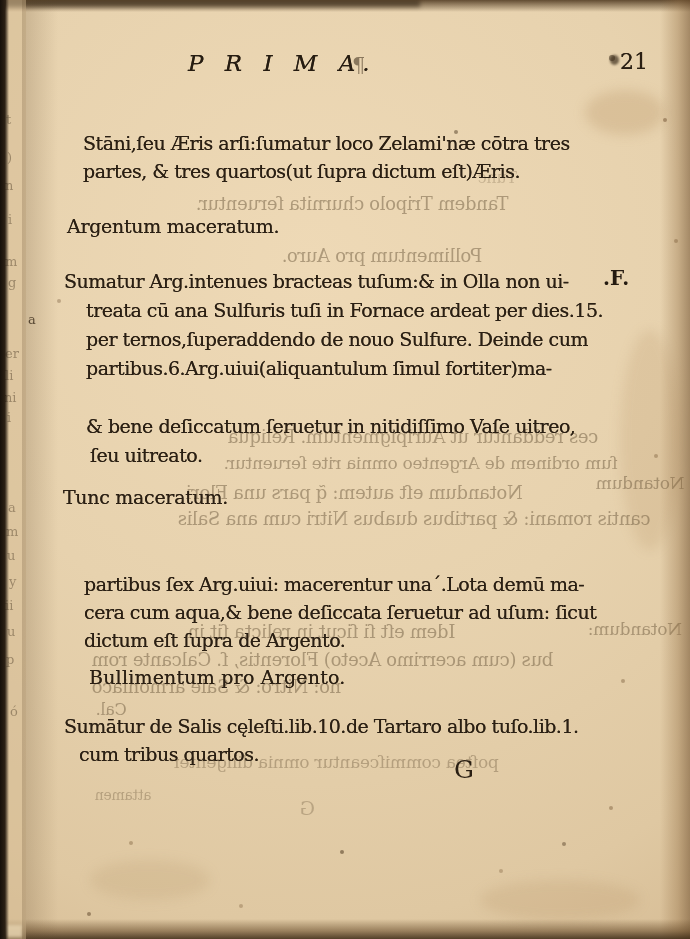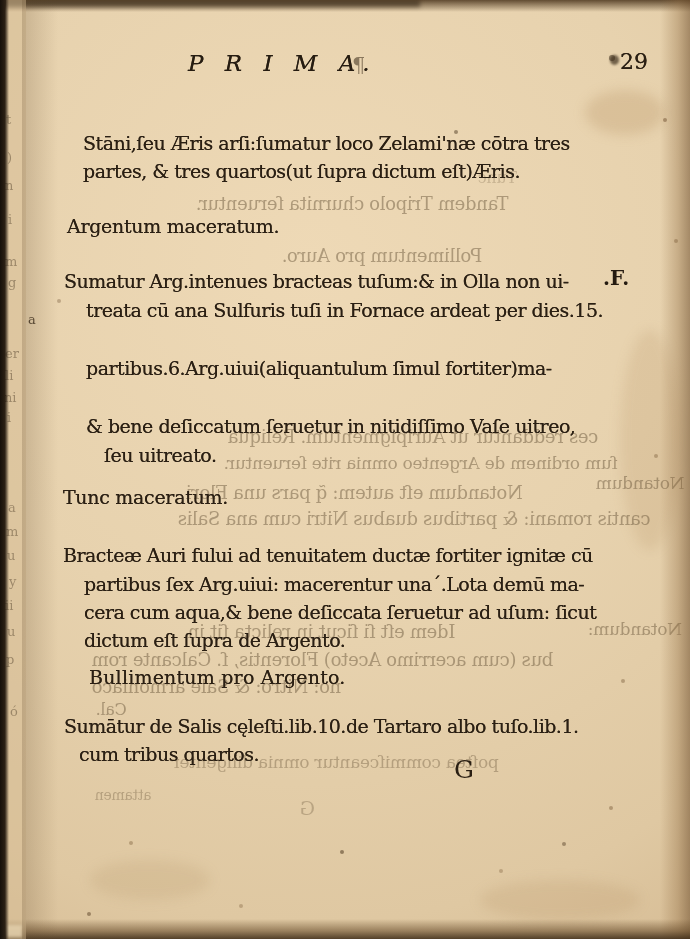--- a/index.html
+++ b/index.html
@@ -87,35 +87,35 @@
   <div class="bleed" style="left:92px;top:649px;">bus (cum acerrimo Aceto) Florentis, ſ. Calcante rom</div>
   <div class="bleed" style="left:92px;top:676px;">no: Nitro: &amp; Sale armoniaco</div>
   <div class="bleed" style="left:588px;top:619px;font-size:17px;">Notandum:</div>
   <div class="bleed" style="left:96px;top:700px;font-size:16px;">Cal.</div>
   <div class="bleed" style="left:172px;top:752px;font-size:17px;opacity:.8;">poſtea commiſceantur omnia diligenter</div>
   <div class="bleed" style="left:300px;top:797px;font-size:19px;opacity:.7;">G</div>
   <div class="bleed" style="left:95px;top:787px;font-size:14px;opacity:.75;">attamen</div>
 
   <div class="title">P R I M A.</div>
   <div class="pilcrow">¶</div>
-  <div class="pagenum">29</div>
+  <div class="pagenum">21</div>
 
   <div class="line" style="left:83px;top:132px;text-align:center;">Stāni,ſeu Æris arſi:ſumatur loco Zelami'næ cōtra tres</div>
   <div class="line" style="left:83px;top:160px;">partes, &amp; tres quartos(ut ſupra dictum eſt)Æris.</div>
 
   <div class="heading" style="left:67px;top:215px;">Argentum maceratum.</div>
   <div class="line" style="left:64px;top:270px;">Sumatur Arg.intenues bracteas tuſum:&amp; in Olla non ui-</div>
   <div class="line" style="left:86px;top:299px;">treata cū ana Sulfuris tuſi in Fornace ardeat per dies.15.</div>
+  <div class="line" style="left:86px;top:328px;">per ternos,ſuperaddendo de nouo Sulfure. Deinde cum</div>
   <div class="line" style="left:86px;top:357px;">partibus.6.Arg.uiui(aliquantulum ſimul fortiter)ma-</div>
   <div class="line" style="left:86px;top:415px;">&amp; bene deſiccatum ſeruetur in nitidiſſimo Vaſe uitreo,</div>
-  <div class="line" style="left:104px;top:444px;">ſeu uitreato.</div>
+  <div class="line" style="left:90px;top:444px;">ſeu uitreato.</div>
   <div class="fnote">.F.</div>
 
   <div class="heading" style="left:63px;top:486px;">Tunc maceratum.</div>
-  <div class="line" style="left:63px;top:544px;">Bracteæ Auri fului ad tenuitatem ductæ fortiter ignitæ cū</div>
   <div class="line" style="left:84px;top:573px;">partibus ſex Arg.uiui: macerentur una´.Lota demū ma-</div>
   <div class="line" style="left:84px;top:601px;">cera cum aqua,&amp; bene deſiccata ſeruetur ad uſum: ſicut</div>
   <div class="line" style="left:84px;top:629px;">dictum eſt ſupra de Argento.</div>
 
   <div class="heading" style="left:81px;top:666px;letter-spacing:.2px;margin-left:8px;">Bullimentum pro Argento.</div>
   <div class="line" style="left:64px;top:715px;">Sumātur de Salis cęleſti.lib.10.de Tartaro albo tuſo.lib.1.</div>
   <div class="line" style="left:79px;top:743px;">cum tribus quartos.</div>
 
   <div class="sig">G</div>
 

